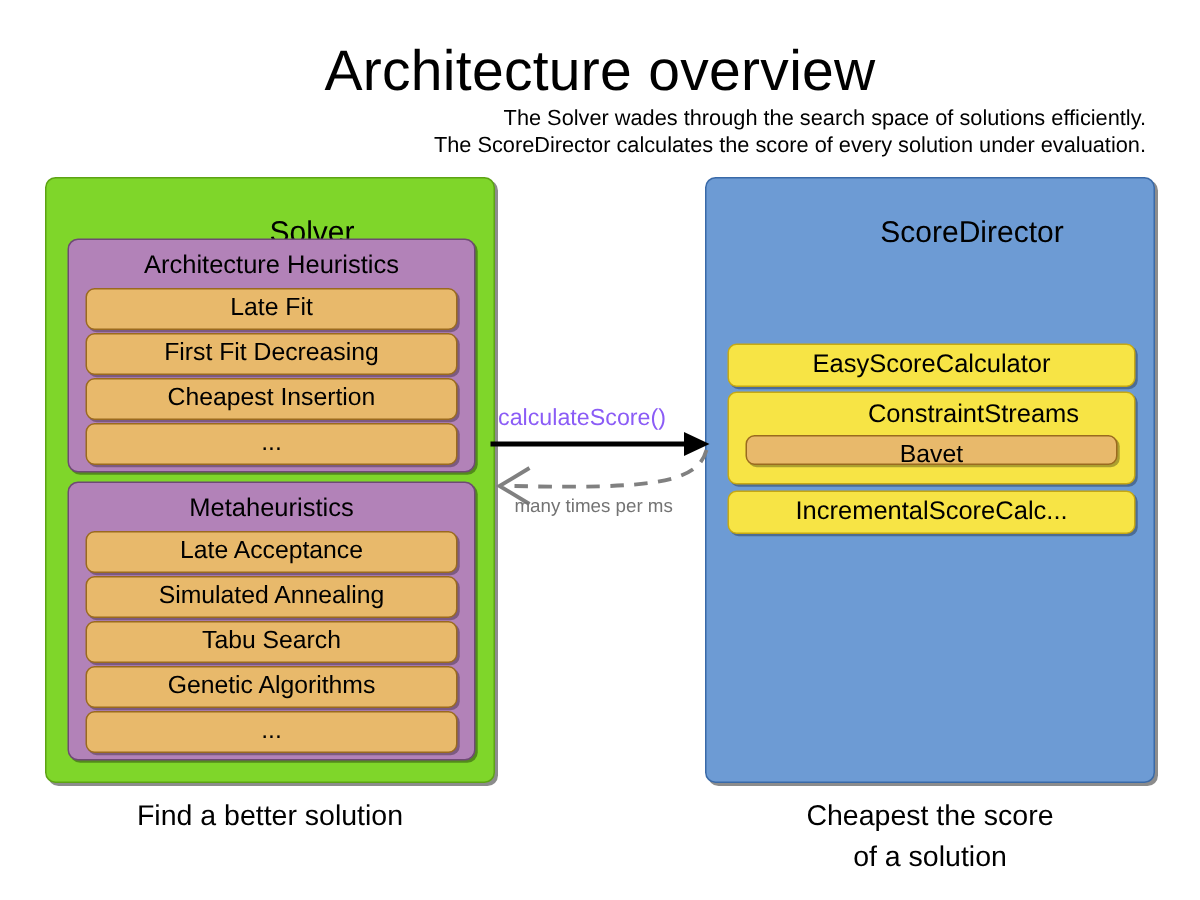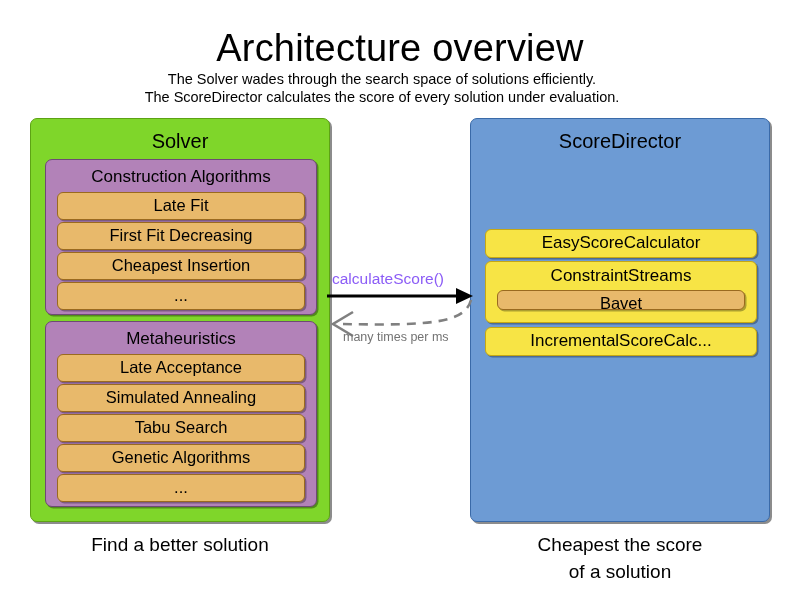--- a/index.html
+++ b/index.html
@@ -31,21 +31,21 @@
     text-align: center;
     font-size: 38px;
     font-weight: normal;
     letter-spacing: 0.2px;
     line-height: 44px;
   }
   .subtitle {
     position: absolute;
     left: 0;
     width: 764px;
-    text-align: center;
+    text-align: right;
     font-size: 14.5px;
     line-height: 19px;
   }
   .subtitle-1 { top: 70px; }
   .subtitle-2 { top: 88px; }
 
   
   .panel {
     position: absolute;
     border-radius: 7px;
@@ -65,25 +65,26 @@
     top: 118px;
     width: 300px;
     height: 404px;
     background: #6D9BD4;
     border: 1.5px solid #3a6aa8;
     box-shadow: 2px 2px 0 rgba(0,0,0,0.45);
   }
   .panel-title {
     position: absolute;
     left: 0;
-    top: 9px;
+    top: 23px;
     width: 100%;
     text-align: center;
     font-size: 20px;
     line-height: 26px;
+    padding-left: 28px;
   }
 
   
   .group-box {
     position: absolute;
     left: 14px;
     width: 272px;
     background: #B282B8;
     border: 1.5px solid #6e4a74;
     border-radius: 7px;
@@ -142,20 +143,21 @@
   }
   .calc-cs {
     top: 142px;
     height: 62px;
   }
   .calc-cs .calc-label {
     position: absolute;
     left: 0; top: 2px;
     width: 100%;
     line-height: 24px;
+    padding-left: 28px;
   }
   .calc-bavet {
     position: absolute;
     left: 11px;
     right: 11px;
     top: 28px;
     height: 20px;
     background: #E8B96B;
     border: 1.5px solid #9a6a1f;
     border-radius: 6px;
@@ -213,21 +215,21 @@
 <div class="stage">
 
   <div class="title">Architecture overview</div>
   <div class="subtitle subtitle-1">The Solver wades through the search space of solutions efficiently.</div>
   <div class="subtitle subtitle-2">The ScoreDirector calculates the score of every solution under evaluation.</div>
 
   <div class="panel panel-solver">
     <div class="panel-title">Solver</div>
 
     <div class="group-box group-ch">
-      <div class="group-title">Construction Algorithms</div>
+      <div class="group-title">Architecture Heuristics</div>
       <div class="group-items">
         <div class="item">Late Fit</div>
         <div class="item">First Fit Decreasing</div>
         <div class="item">Cheapest Insertion</div>
         <div class="item">...</div>
       </div>
     </div>
 
     <div class="group-box group-mh">
       <div class="group-title">Metaheuristics</div>

